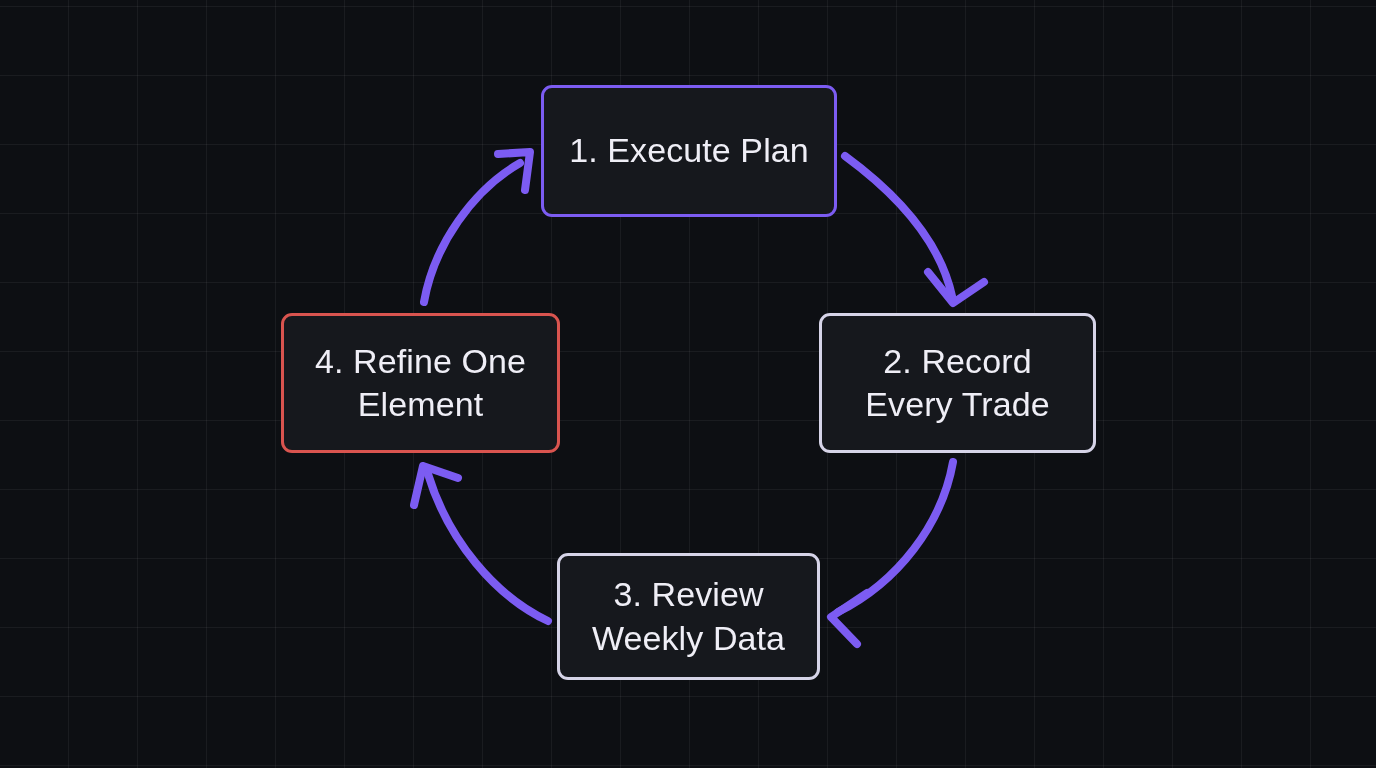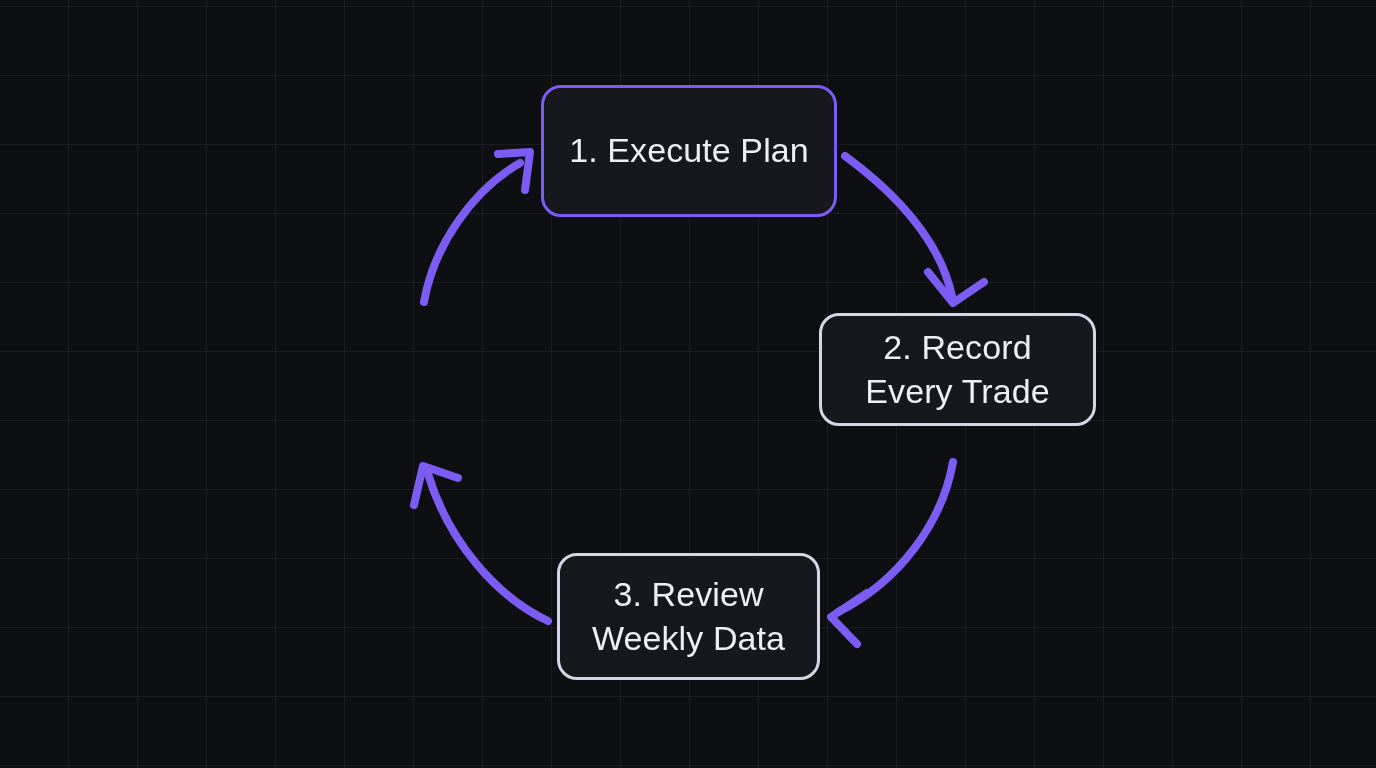--- a/index.html
+++ b/index.html
@@ -28,33 +28,33 @@
     height: 768px;
   }
   .node {
     position: absolute;
     box-sizing: border-box;
     display: flex;
     align-items: center;
     justify-content: center;
     text-align: center;
     background: #16181d;
-    border-radius: 20px;
+    border-radius: 11px;
     border-style: solid;
     border-width: 3px;
     color: #efeef6;
     font-size: 34px;
     line-height: 1.27;
     letter-spacing: 0.1px;
     padding: 0 14px;
   }
   .node-label { display: block; white-space: pre-line; }
 
   #node-1 { left: 541px; top: 85px;  width: 296px; height: 132px; border-color: #7c5cf2; }
-  #node-2 { left: 819px; top: 313px; width: 277px; height: 113px; border-color: #d6d4e8; }
+  #node-2 { left: 819px; top: 313px; width: 277px; height: 140px; border-color: #d6d4e8; }
   #node-3 { left: 557px; top: 553px; width: 263px; height: 127px; border-color: #d6d4e8; }
   #node-4 { left: 281px; top: 313px; width: 279px; height: 140px; border-color: #d9544f; }
 </style>
 </head>
 <body>
 
 <div id="canvas">
 
   <svg id="arrow-layer" viewBox="0 0 1376 768" width="1376" height="768" xmlns="http://www.w3.org/2000/svg">
 
@@ -86,14 +86,18 @@
   <div class="node" id="node-2">
     <span class="node-label">2. Record
 Every Trade</span>
   </div>
 
   <div class="node" id="node-3">
     <span class="node-label">3. Review
 Weekly Data</span>
   </div>
 
+  <div class="node" id="node-4">
+    <span class="node-label">4. Refine One
+Element</span>
+  </div>
 
 </div>
 
 </body></html>

